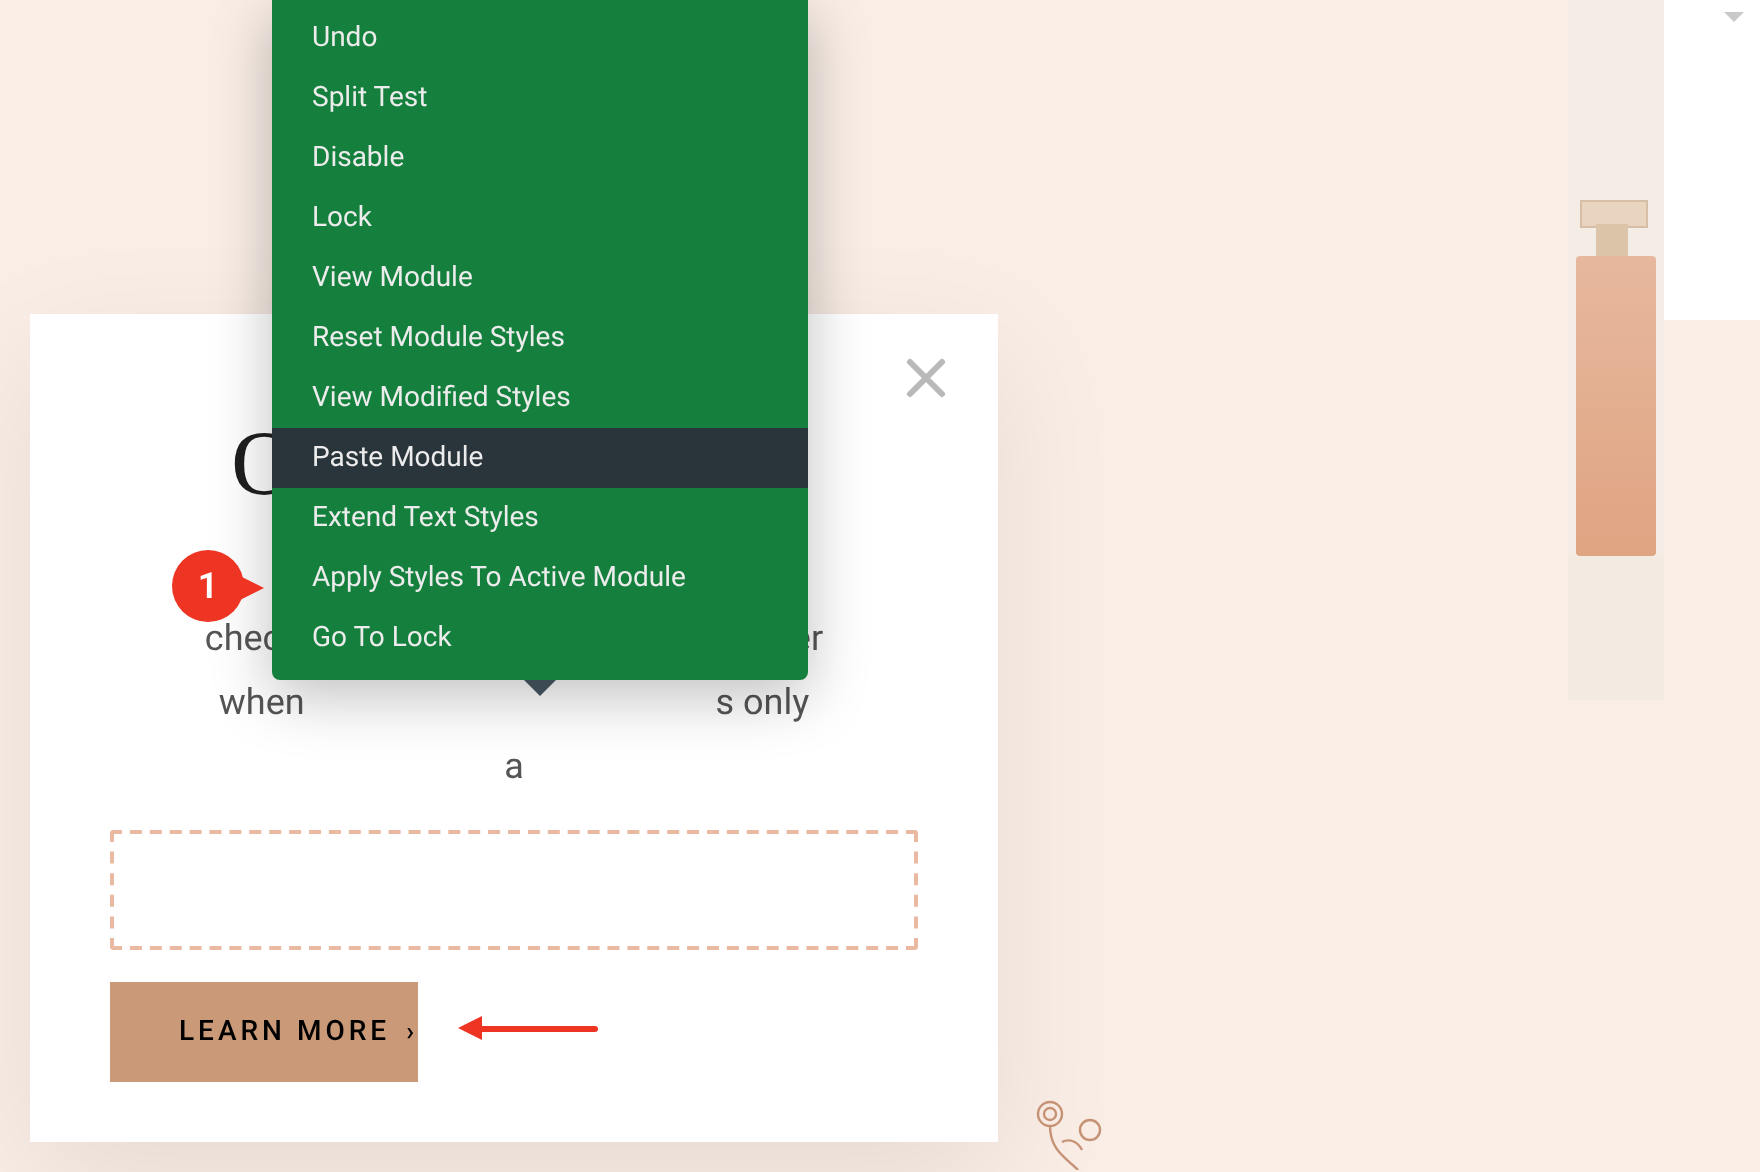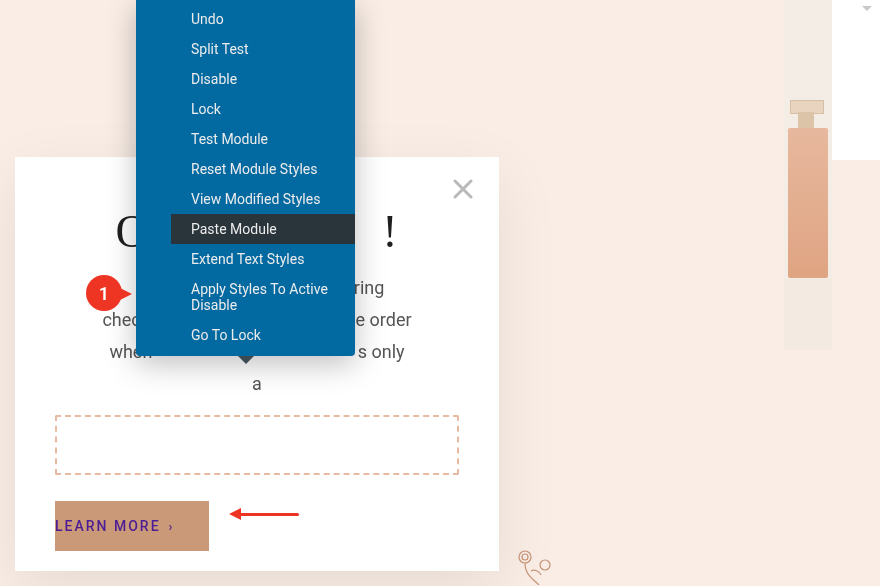--- a/index.html
+++ b/index.html
@@ -13,28 +13,28 @@
   .bottle-neck{position:absolute;top:112px;left:14px;width:16px;height:16px;background:#dcc4a9;}
   .bottle-body{position:absolute;top:128px;left:4px;width:40px;height:150px;background:linear-gradient(180deg,#e7b89e 0%,#dfa482 100%);border-radius:2px;}
   .plinth{position:absolute;top:278px;left:0;width:48px;height:72px;background:#f3eae2;}
   
   .popup{position:absolute;left:15px;top:157px;width:484px;height:414px;background:#fff;box-shadow:0 20px 60px rgba(0,0,0,0.08);}
   .close-x{position:absolute;right:24px;top:20px;width:24px;height:24px;cursor:pointer;}
   .close-x svg{display:block;}
   .popup-title{position:absolute;top:48px;left:0;right:0;text-align:center;font-family:"Times New Roman",Georgia,serif;font-size:46px;font-weight:400;color:#1f1f1f;letter-spacing:1px;}
   .popup-body{position:absolute;top:115px;left:40px;right:40px;text-align:center;font-size:18px;line-height:32px;color:#555;}
   .dropzone{position:absolute;left:40px;right:40px;top:258px;height:56px;border:2px dashed #e9b9a1;border-radius:2px;}
-  .learn-btn{position:absolute;left:40px;top:334px;width:154px;height:50px;background:#c99978;color:#4c1d95;font-size:14px;letter-spacing:2px;display:flex;align-items:center;justify-content:flex-start;gap:8px;font-weight:500;margin-top:10px;}
+  .learn-btn{position:absolute;left:40px;top:334px;width:154px;height:50px;background:#c99978;color:#000000;font-size:14px;letter-spacing:2px;display:flex;align-items:center;justify-content:flex-end;gap:8px;font-weight:500;}
   .chev{display:inline-block;font-size:13px;}
   
   .arrow-to-btn{position:absolute;left:229px;top:508px;width:70px;height:12px;}
   .arrow-to-btn .line{position:absolute;top:5px;left:10px;right:0;height:3px;background:#ee3524;border-radius:2px;}
   .arrow-to-btn .head{position:absolute;left:0;top:0;width:0;height:0;border-top:6px solid transparent;border-bottom:6px solid transparent;border-right:12px solid #ee3524;}
   
-  .ctx{position:absolute;left:136px;top:0;width:184px;background:#0369a1;border-radius:0 0 4px 4px;box-shadow:0 8px 30px rgba(0,0,0,0.25);padding-top:4px;padding-bottom:6px;padding-left:35px;}
+  .ctx{position:absolute;left:136px;top:0;width:268px;background:#15803d;border-radius:0 0 4px 4px;box-shadow:0 8px 30px rgba(0,0,0,0.25);padding-top:4px;padding-bottom:6px;}
   .ctx-item{padding:7px 20px;font-size:14px;color:#ececec;cursor:pointer;line-height:16px;}
   .ctx-item.sel{background:#2a343b;}
   .ctx-tip{position:absolute;left:50%;bottom:-8px;margin-left:-8px;width:0;height:0;border-left:8px solid transparent;border-right:8px solid transparent;border-top:8px solid #3c4a54;}
   
   .callout{position:absolute;left:86px;top:275px;width:46px;height:36px;}
   .callout .bubble{position:absolute;left:0;top:0;width:36px;height:36px;background:#ee3524;border-radius:50%;display:flex;align-items:center;justify-content:center;color:#fff;font-size:18px;font-weight:600;}
   .callout .point{position:absolute;right:0;top:12px;width:0;height:0;border-top:7px solid transparent;border-bottom:7px solid transparent;border-left:14px solid #ee3524;}
   
   .flower{position:absolute;left:505px;top:545px;color:#c69275;}
 </style>
@@ -80,26 +80,26 @@
   <div class="arrow-to-btn">
     <div class="head"></div>
       <div class="line"></div>
   </div>
 
   <div class="ctx">
     <div class="ctx-item">Undo</div>
     <div class="ctx-item">Split Test</div>
     <div class="ctx-item">Disable</div>
     <div class="ctx-item">Lock</div>
-    <div class="ctx-item">Test Module</div>
+    <div class="ctx-item">View Module</div>
     <div class="ctx-item">Reset Module Styles</div>
     <div class="ctx-item">View Modified Styles</div>
     <div class="ctx-item sel">Paste Module</div>
     <div class="ctx-item">Extend Text Styles</div>
-    <div class="ctx-item">Apply Styles To Active Disable</div>
+    <div class="ctx-item">Apply Styles To Active Module</div>
     <div class="ctx-item">Go To Lock</div>
     <div class="ctx-tip"></div>
   </div>
 
   <div class="callout">
     <div class="bubble">
       <span>1</span>
     </div>
     <div class="point"></div>
   </div>

